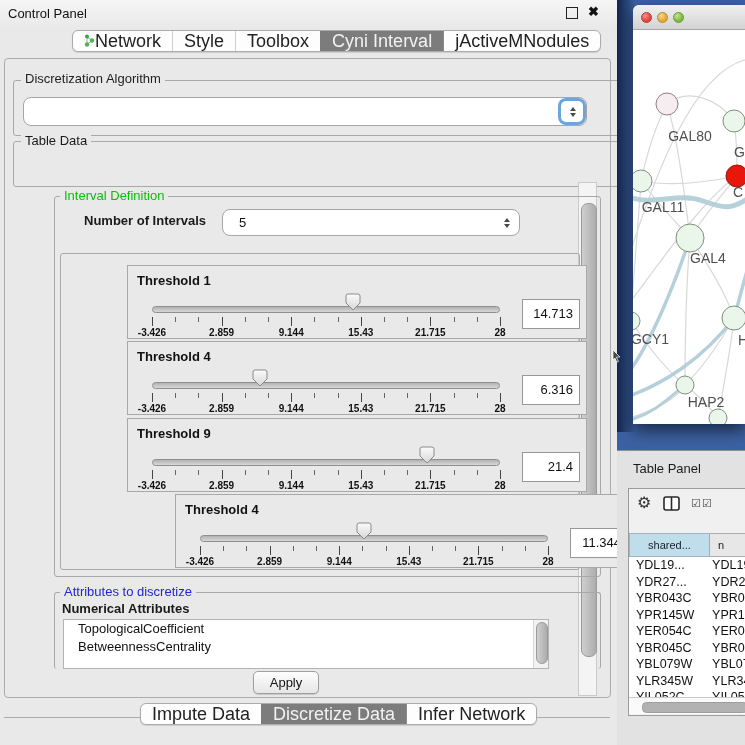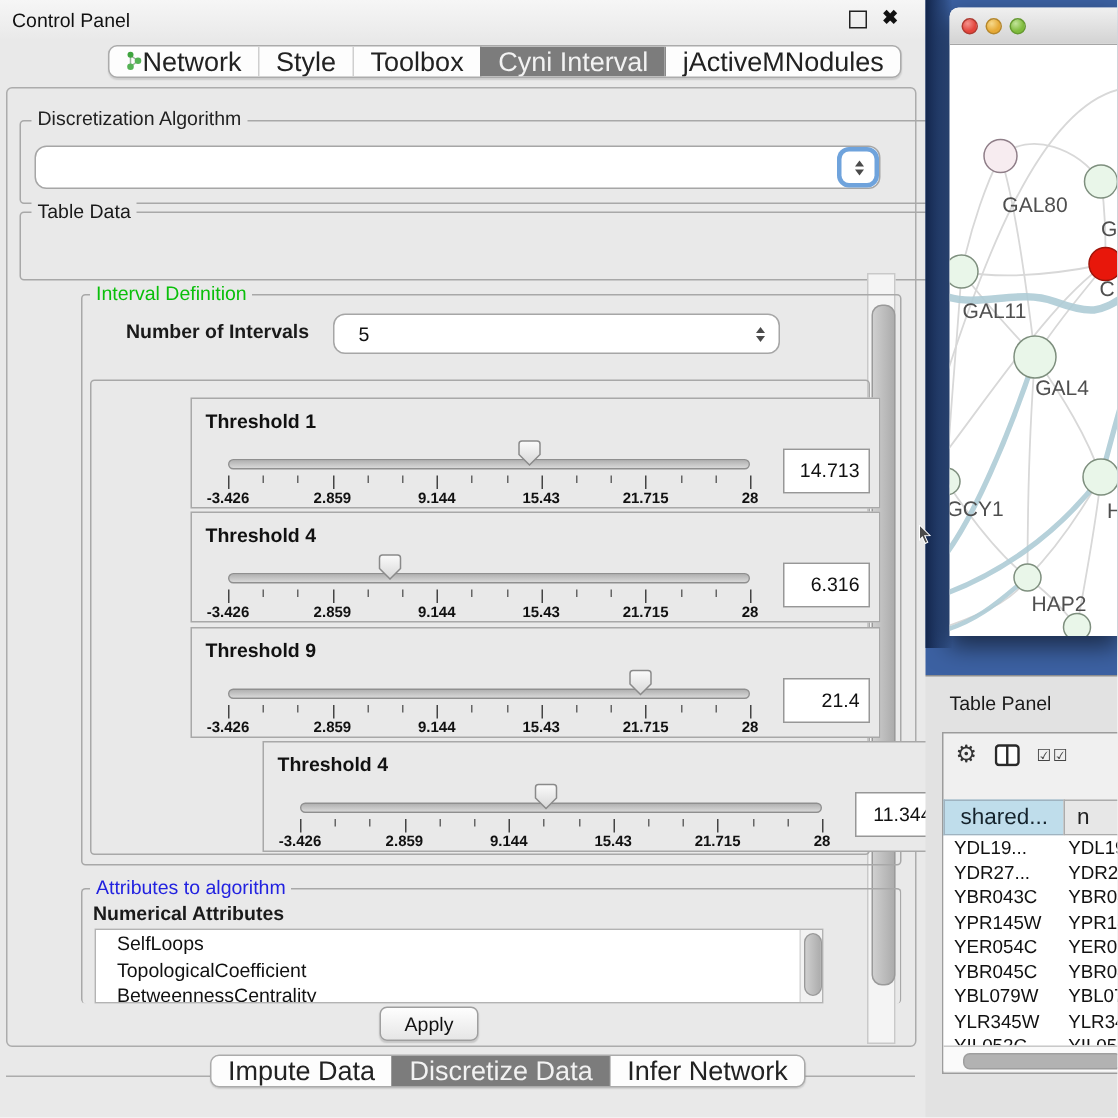--- a/index.html
+++ b/index.html
@@ -85,21 +85,21 @@
   .light.yellow{left:24px;background:radial-gradient(circle at 35% 30%,#F6D98B,#E6A935 60%);border:1px solid #B5872B;box-sizing:border-box;}
   .light.green{left:40px;background:radial-gradient(circle at 35% 30%,#C2E49A,#7FBB3C 60%);border:1px solid #659A30;box-sizing:border-box;}
 
   .table-panel{left:617px;top:450px;width:128px;height:295px;background:#E2E2E2;border-top:1px solid #8E8E8E;box-sizing:border-box;}
   .tp-title{position:absolute;left:16px;top:10px;font-size:13px;color:#1a1a1a;}
   .tp-box{position:absolute;left:11px;top:37px;width:117px;height:226px;background:#F0F0F0;border:1px solid #9C9C9C;}
   .tp-gear{position:absolute;left:8px;top:4px;font-size:16px;color:#333;}
   .tp-split{position:absolute;left:34px;top:7px;}
   .tp-checks{position:absolute;left:62px;top:8px;font-size:11px;letter-spacing:1px;color:#444;}
   .tp-header{position:absolute;left:0;top:44px;width:200px;height:24px;display:flex;}
-  .tp-hcell{box-sizing:border-box;border:1px solid #9FB3C0;border-right:none;font-size:15px;line-height:22px;}
+  .tp-hcell{box-sizing:border-box;border:1px solid #9FB3C0;border-right:none;font-size:11px;line-height:22px;}
   .tp-hcell.c1{width:80px;background:var(--table-header);text-align:center;color:#15232C;}
   .tp-hcell.c2{width:120px;background:#E7E7E7;border-color:#ACACAC;padding-left:8px;color:#222;}
   .tp-rows{position:absolute;left:0;top:68px;width:200px;height:140px;overflow:hidden;background:#fff;}
   .tp-row{display:flex;height:16.5px;line-height:16.5px;font-size:12.5px;color:#111;}
   .tp-row .c1{width:80px;padding-left:7px;box-sizing:border-box;white-space:nowrap;overflow:hidden;}
   .tp-row .c2{width:120px;padding-left:5px;white-space:nowrap;}
   .tp-hscroll{position:absolute;left:0;top:208px;width:117px;height:16px;background:#FAFAFA;border-top:1px solid #C9C9C9;}
   .tp-hthumb{position:absolute;left:13px;top:3.5px;width:104px;height:9px;border-radius:4.5px;background:#B2B2B2;border:1px solid #9E9E9E;}
 
   svg text{font-family:"Liberation Sans",sans-serif;}
@@ -330,27 +330,26 @@
           <span class="ticklabel" style="left: 163.196px;">9.144</span>
           <span class="ticklabel" style="left: 232.804px;">15.43</span>
           <span class="ticklabel" style="left: 302.402px;">21.715</span>
           <span class="ticklabel" style="left: 372px;">28</span>
         </div>
     <div class="th-value">11.344</div>
   </div>
     </div>
 
   <div class="groupbox" style="left:54px;top:592px;width:497px;height:76px;border-bottom:none;"></div>
-  <span class="grouplabel g-blue" style="left:60px;top:585px;">Attributes to algorithm</span>
+  <span class="grouplabel g-blue" style="left:60px;top:585px;">Attributes to discretize</span>
   <span class="abs" style="left:62px;top:601px;font-weight:bold;">Numerical Attributes</span>
   <div class="abs attr-list" id="attr-list">
     <div class="list-sb">
         <div class="vthumb"></div>
       </div>
-  <div class="item">SelfLoops</div>
       <div class="item">TopologicalCoefficient</div>
       <div class="item">BetweennessCentrality</div>
     </div>
 
   <div class="abs apply-btn">Apply</div>
 
   <div class="abs seg" id="bottom-tabs" style="left:140px;top:703px;">
       <div class="tab">
         <span>Impute Data</span>
       </div>

